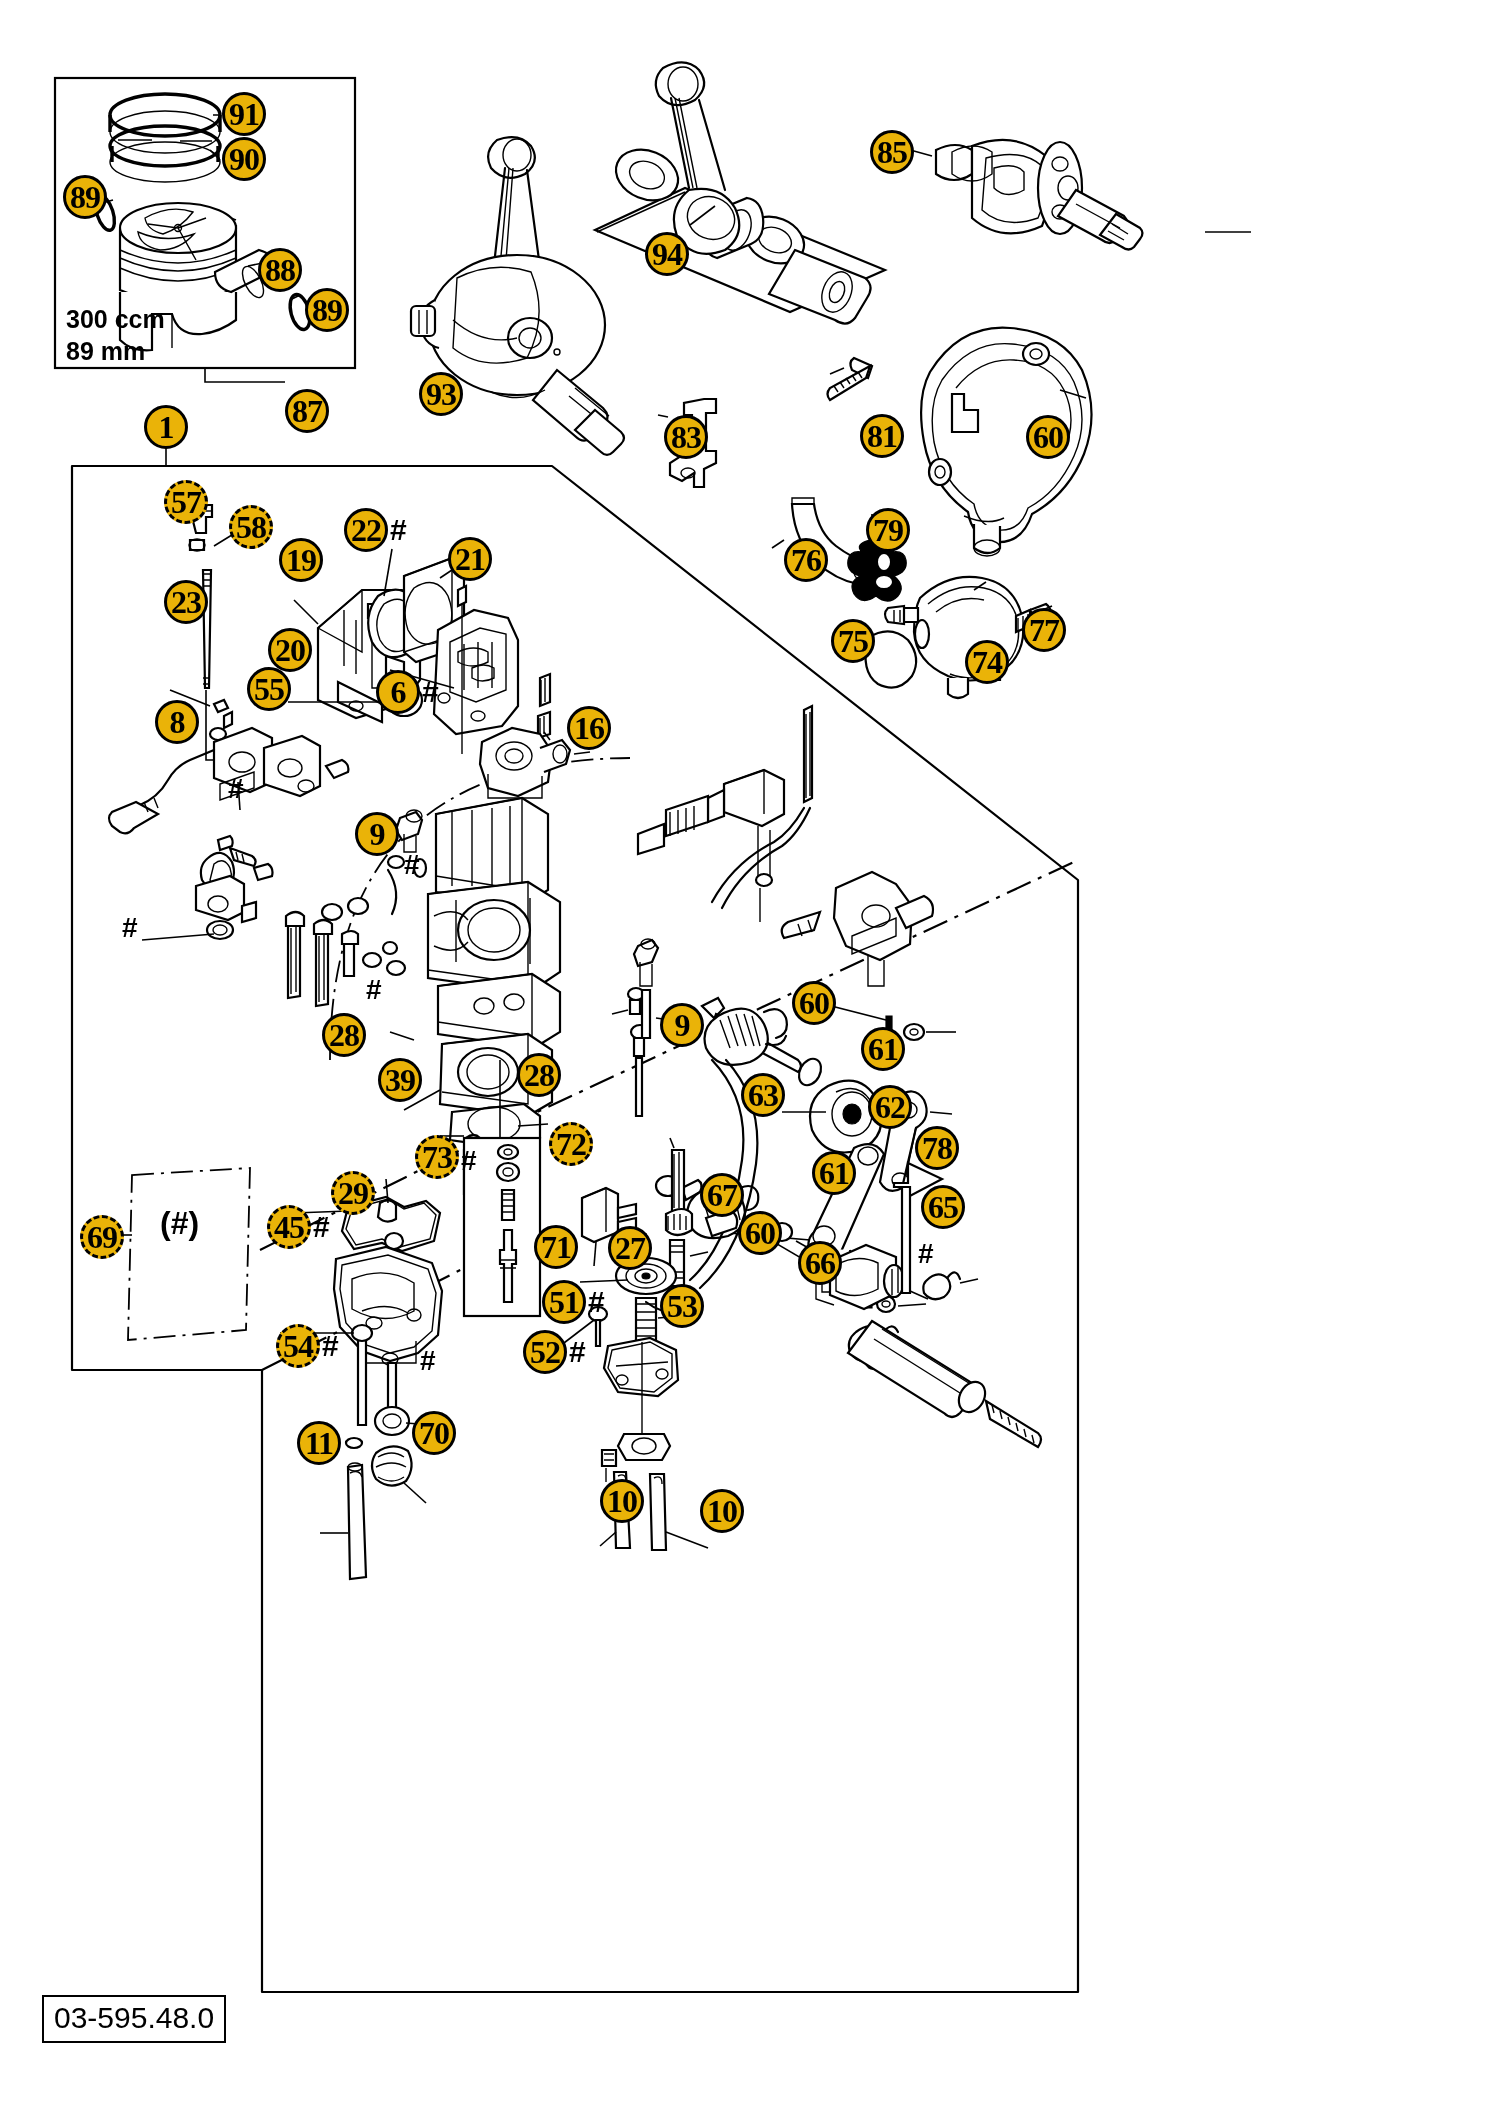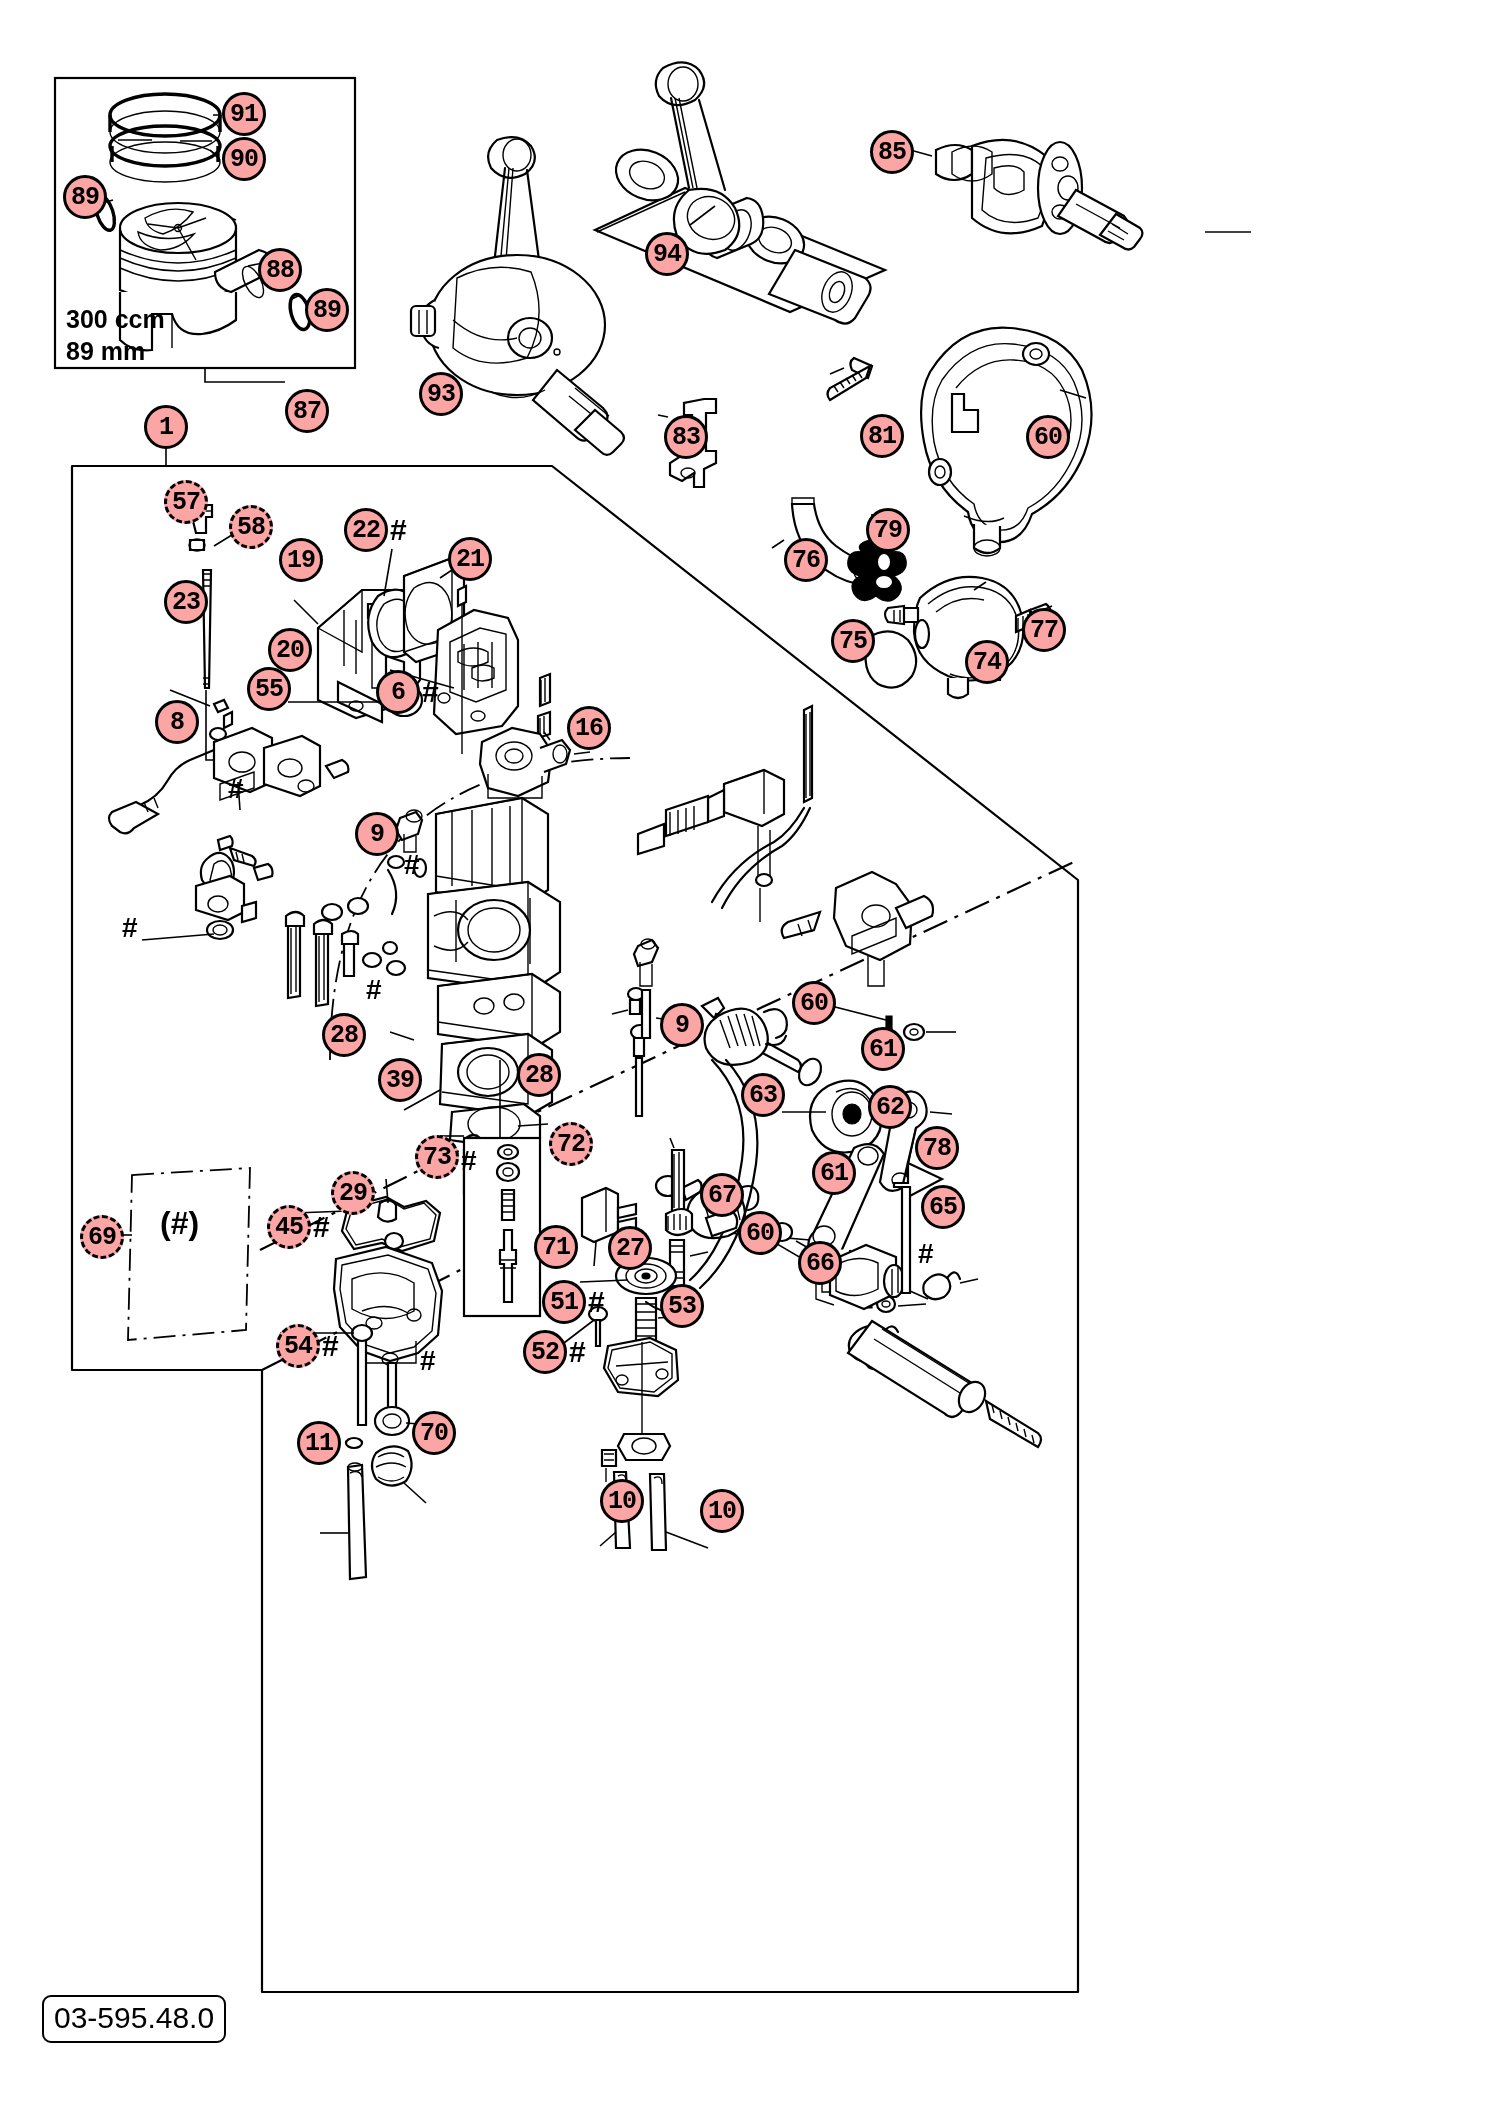--- a/index.html
+++ b/index.html
@@ -4,24 +4,24 @@
 <title>Parts Diagram</title>
 <style>
   html,body{margin:0;padding:0;background:#ffffff;}
   body{width:1500px;height:2124px;position:relative;
        font-family:"Liberation Sans", sans-serif;color:#000;overflow:hidden;}
   #sheet{position:absolute;left:0;top:0;width:1500px;height:2124px;background:#fff;}
   svg.layer{position:absolute;left:0;top:0;width:1500px;height:2124px;}
 
   
   .callout{position:absolute;width:44px;height:44px;border:3.5px solid #000;
-           border-radius:50%;background:#fca5a5;box-sizing:border-box;
+           border-radius:50%;background:#eab308;box-sizing:border-box;
            display:flex;align-items:center;justify-content:center;
-           font-size:25px;font-weight:bold;letter-spacing:-1px;
-           font-family:Liberation Mono, monospace;line-height:1;z-index:40;}
+           font-size:32px;font-weight:bold;letter-spacing:-1px;
+           font-family:Liberation Serif, serif;line-height:1;z-index:40;}
   .callout.dashed{border-style:dashed;}
   .hashmark{position:absolute;font-size:30px;font-weight:bold;z-index:40;
             font-family:"Liberation Sans", sans-serif;line-height:1;}
   .hashlbl{position:absolute;font-size:28px;font-weight:bold;z-index:41;
            font-family:"Liberation Sans", sans-serif;}
 
   
   .spec{position:absolute;font-size:25px;font-weight:bold;z-index:30;
         font-family:"Liberation Sans", sans-serif;white-space:pre;}
   .partnum{position:absolute;border:2px solid #000;background:#fff;
@@ -698,15 +698,15 @@
       <div class="hashlbl" style="left: 461px; top: 1145px;">#</div>
       <div class="hashlbl" style="left: 420px; top: 1345px;">#</div>
       <div class="hashlbl" style="left: 918px; top: 1238px;">#</div>
     </div>
 
   <div class="spec" style="left:66px;top:305px;">300 ccm</div>
   <div class="spec" style="left:66px;top:337px;">89 mm</div>
 
   <div class="boxlabel" style="left:160px;top:1205px;">(#)</div>
 
-  <div class="partnum" style="left:42px;top:1995px;border-radius:9px;">03-595.48.0</div>
+  <div class="partnum" style="left:42px;top:1995px;">03-595.48.0</div>
 
 </div>
 
 </body></html>

